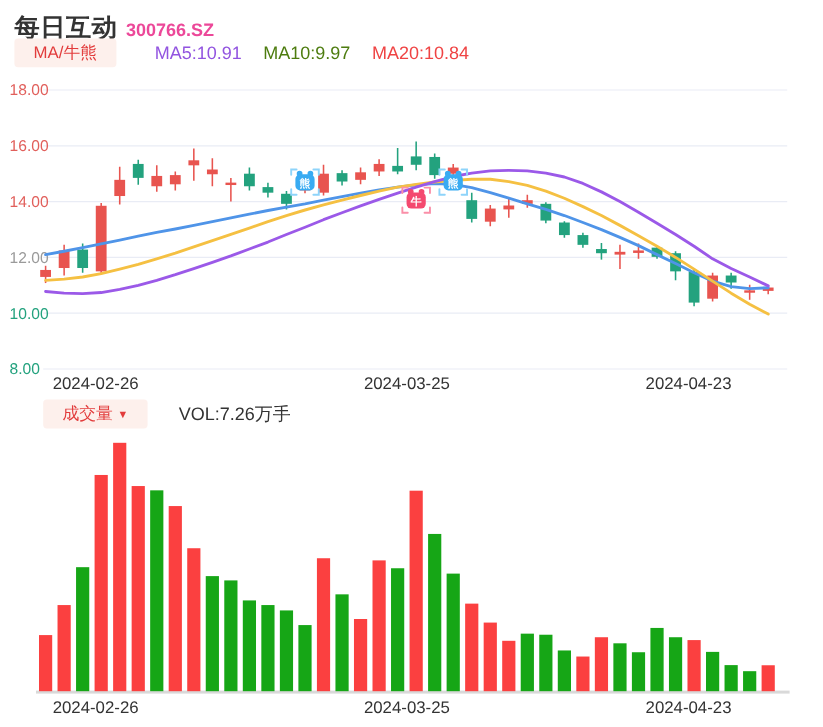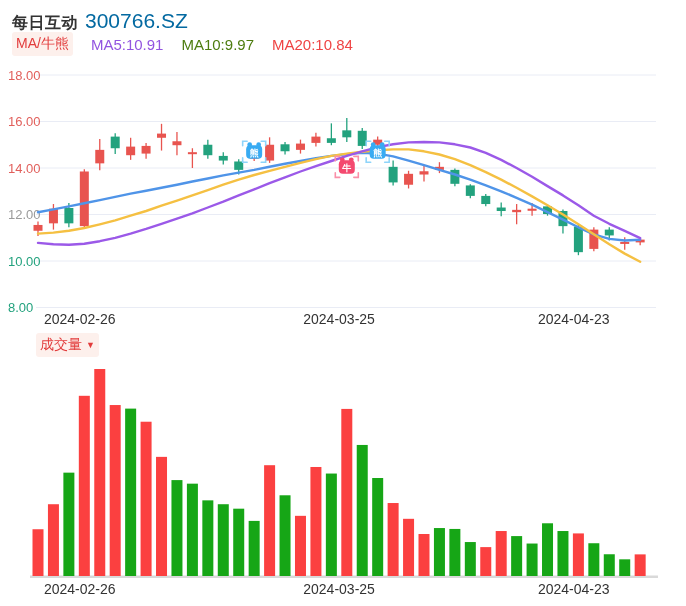--- a/index.html
+++ b/index.html
@@ -2,26 +2,26 @@
 <html><head>
 <meta charset="utf-8">
 <style>
   html,body{margin:0;padding:0;}
   body{
     width:686px;height:606px;background:#ffffff;overflow:hidden;
     font-family:"Liberation Sans","DejaVu Sans",sans-serif;
     -webkit-font-smoothing:antialiased;
   }
   .header{padding:9px 0 0 12px;height:21px;display:flex;align-items:baseline;}
-  .title{font-size:16px;font-weight:bold;color:#333333;letter-spacing:.5px;}
-  .code{font-size:21px;color:#0369a1;margin-left:7px;}
+  .title{font-size:21px;font-weight:bold;color:#333333;letter-spacing:.5px;}
+  .code{font-size:15px;color:#ec4899;margin-left:7px;font-weight:bold;}
   .legend1{display:flex;align-items:center;gap:18px;padding-left:12px;height:28px;font-size:15px;}
-  .chip{background:#fdf0ec;color:#e23c3c;padding:3px 4px;border-radius:3px;font-size:14px;display:inline-flex;align-items:center;gap:4px;cursor:pointer;}
+  .chip{background:#fdf0ec;color:#e23c3c;padding:3px 16px;border-radius:3px;font-size:14px;display:inline-flex;align-items:center;gap:4px;cursor:pointer;}
   .chip .arr{font-size:9px;line-height:1;}
-  .ma5{color:#9254e0;} .ma10{color:#4d7c0f;} .ma20{color:#ef4444;}
+  .ma5{color:#9254e0;margin-left:14px;} .ma10{color:#4d7c0f;} .ma20{color:#ef4444;}
   svg{display:block;}
   .legend2{display:flex;align-items:center;gap:26px;padding-left:36px;height:30px;font-size:15px;color:#333333;}
   text{font-family:"Liberation Sans","DejaVu Sans",sans-serif;}
 </style>
 </head>
 <body>
 
 <div class="header">
   <span class="title">每日互动</span>
   <span class="code">300766.SZ</span>
@@ -163,20 +163,21 @@
     <text x="79.688" y="266" text-anchor="middle" font-size="14" fill="#333333">2024-02-26</text>
     <text x="339.08" y="266" text-anchor="middle" font-size="14" fill="#333333">2024-03-25</text>
     <text x="573.768" y="266" text-anchor="middle" font-size="14" fill="#333333">2024-04-23</text>
   </svg>
 
 <div class="legend2">
   <span class="chip">
     <span>成交量</span>
     <span class="arr">▼</span>
   </span>
+  <span>VOL:7.26万手</span>
 </div>
 
 <svg id="volume-chart" width="686" height="244" viewBox="0 0 686 244">
     <rect x="30" y="215.5" width="628" height="2.5" fill="#d9d9d9"></rect>
     <rect x="32.5" y="169.23884892086332" width="11" height="46.76115107913669" fill="#fb4040"></rect>
     <rect x="47.94" y="144.22014388489208" width="11" height="71.77985611510792" fill="#fb4040"></rect>
     <rect x="63.379999999999995" y="112.64892086330934" width="11" height="103.35107913669066" fill="#16a616"></rect>
     <rect x="78.82" y="35.805755395683434" width="11" height="180.19424460431657" fill="#fb4040"></rect>
     <rect x="94.25999999999999" y="9" width="11" height="207" fill="#fb4040"></rect>
     <rect x="109.7" y="45.0388489208633" width="11" height="170.9611510791367" fill="#fb4040"></rect>

